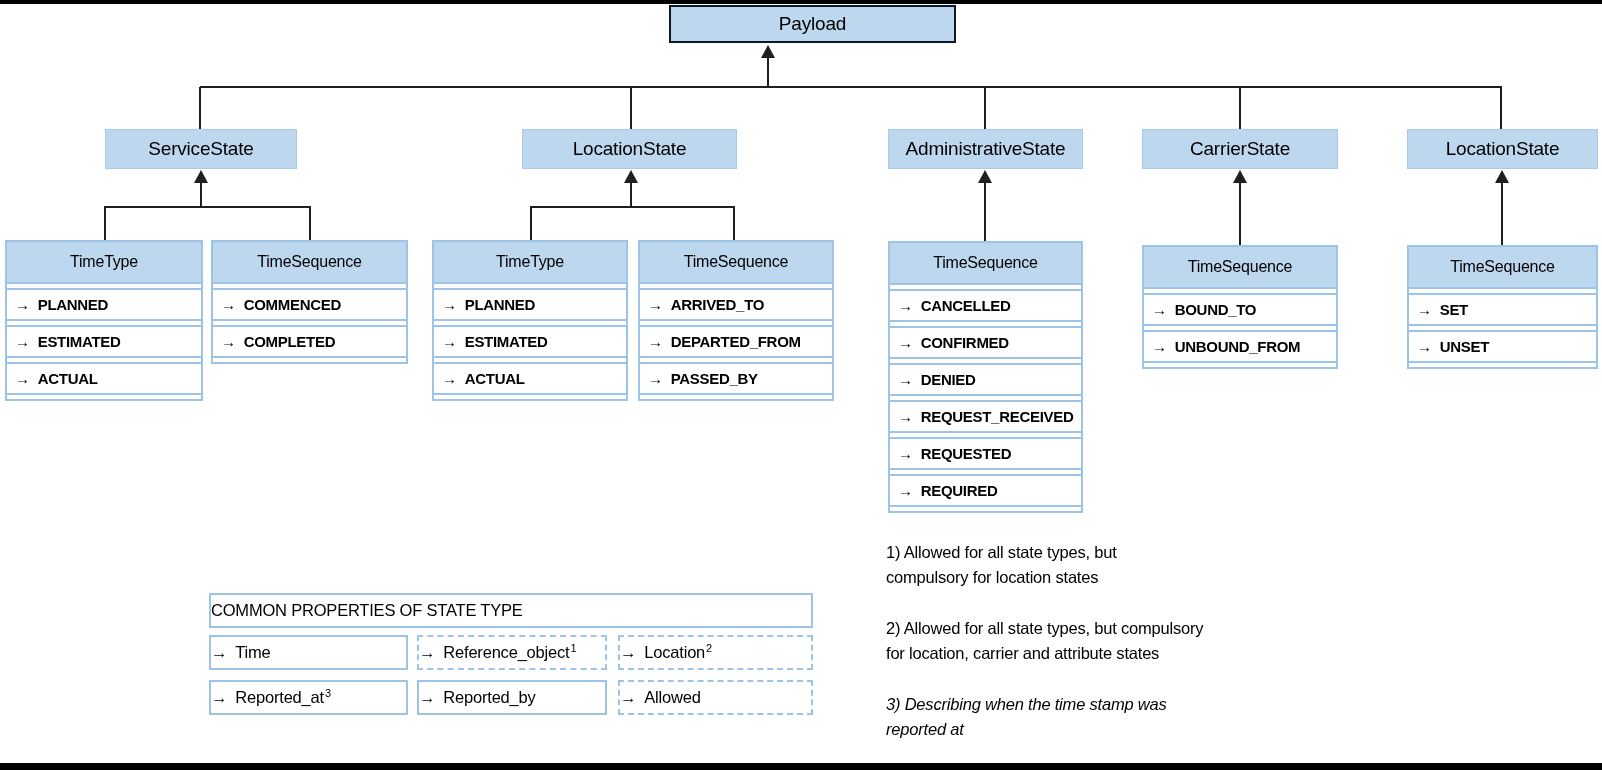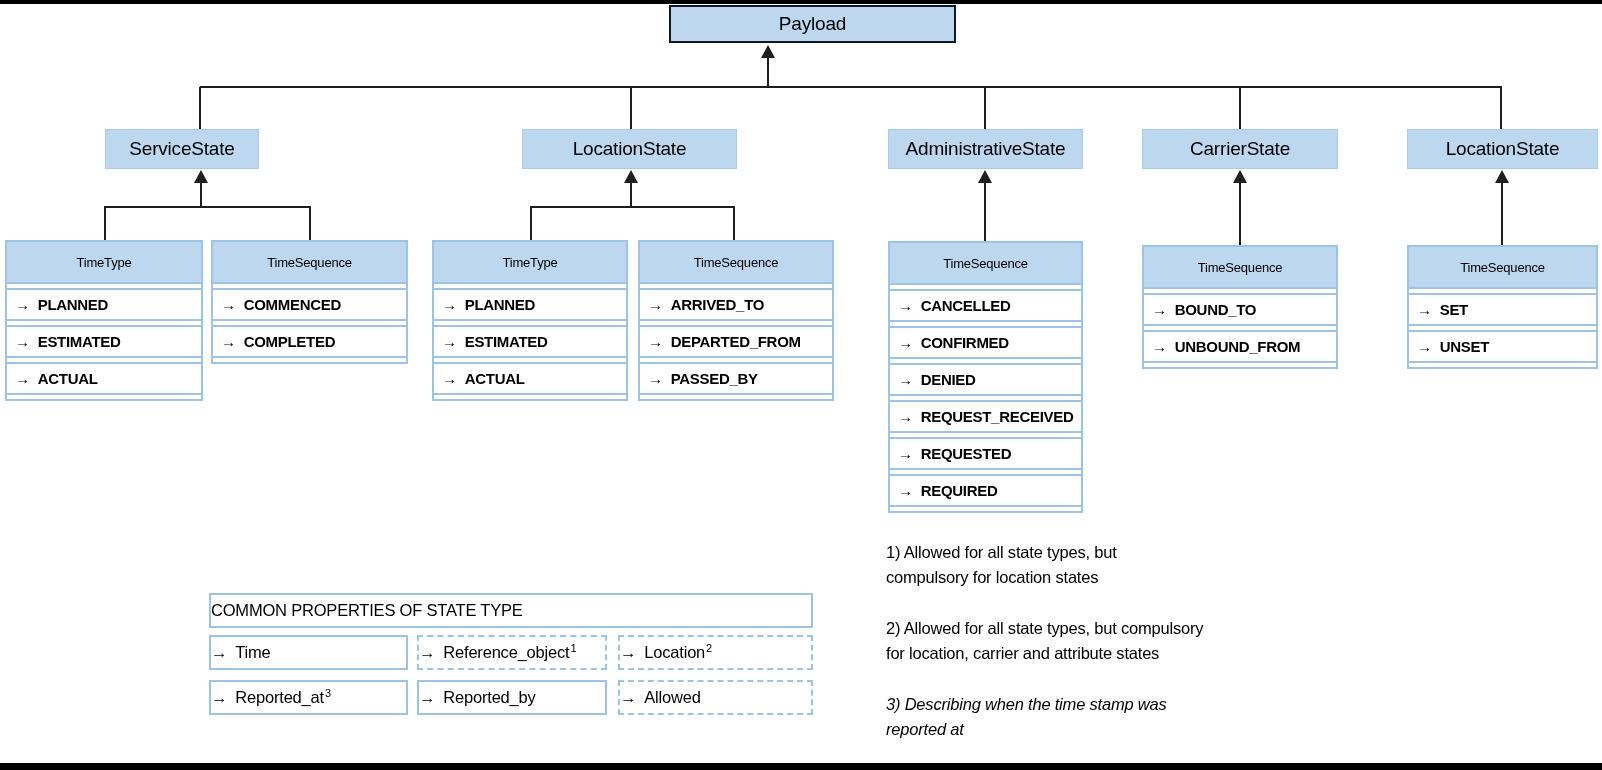--- a/index.html
+++ b/index.html
@@ -21,21 +21,21 @@
     display:flex;align-items:center;justify-content:center;font-size:19px;
   }
   .rootbox{
     position:absolute;left:625px;top:5px;width:287px;height:38px;box-sizing:border-box;
     background:#BDD7EE;border:2px solid #0f172a;
     display:flex;align-items:center;justify-content:center;font-size:19px;margin-left:44px;
   }
 
   .subbox{position:absolute;border:2px solid #9DC3E6;background:#fff;box-sizing:border-box;}
   .subhdr{height:40px;background:#BDD7EE;border-bottom:2px solid #9DC3E6;
-          display:flex;align-items:center;justify-content:center;font-size:13px;}
+          display:flex;align-items:center;justify-content:center;font-size:16px;}
   .erow{height:33px;margin:4px 0;border-top:2px solid #9DC3E6;border-bottom:2px solid #9DC3E6;
         box-sizing:border-box;background:#fff;display:flex;align-items:center;
         padding-left:8px;font-size:15px;font-weight:700;letter-spacing:-0.3px;}
   .arr{font-weight:700;margin-right:8px;flex:none;}
 
   .ptitle,.pcell{
     position:absolute;height:35px;box-sizing:border-box;background:#fff;
     border:2px solid #9DC3E6;display:flex;align-items:center;font-size:16.5px;
   }
   .pcell.dashed{border-style:dashed;}
@@ -57,21 +57,21 @@
 
   <div class="tri" style="left:761px;top:45px"></div>
   <div class="ln" style="left:767px;top:58px;width:2px;height:29px"></div>
   <div class="ln" style="left:200px;top:86px;width:1302px;height:2px"></div>
   <div class="ln" style="left:199px;top:87px;width:2px;height:42px"></div>
   <div class="ln" style="left:630px;top:87px;width:2px;height:42px"></div>
   <div class="ln" style="left:984px;top:87px;width:2px;height:42px"></div>
   <div class="ln" style="left:1239px;top:87px;width:2px;height:42px"></div>
   <div class="ln" style="left:1500px;top:87px;width:2px;height:42px"></div>
 
-  <div class="hbox" style="left:105px;width:154px">ServiceState</div>
+  <div class="hbox" style="left:105px;width:192px">ServiceState</div>
   <div class="hbox" style="left:522px;width:215px">LocationState</div>
   <div class="hbox" style="left:888px;width:195px">AdministrativeState</div>
   <div class="hbox" style="left:1142px;width:196px">CarrierState</div>
   <div class="hbox" style="left:1407px;width:191px">LocationState</div>
 
   <div class="tri" style="left:194px;top:170px"></div>
   <div class="ln" style="left:200px;top:182px;width:2px;height:25px"></div>
   <div class="ln" style="left:104px;top:206px;width:207px;height:2px"></div>
   <div class="ln" style="left:104px;top:207px;width:2px;height:33px"></div>
   <div class="ln" style="left:309px;top:207px;width:2px;height:33px"></div>

